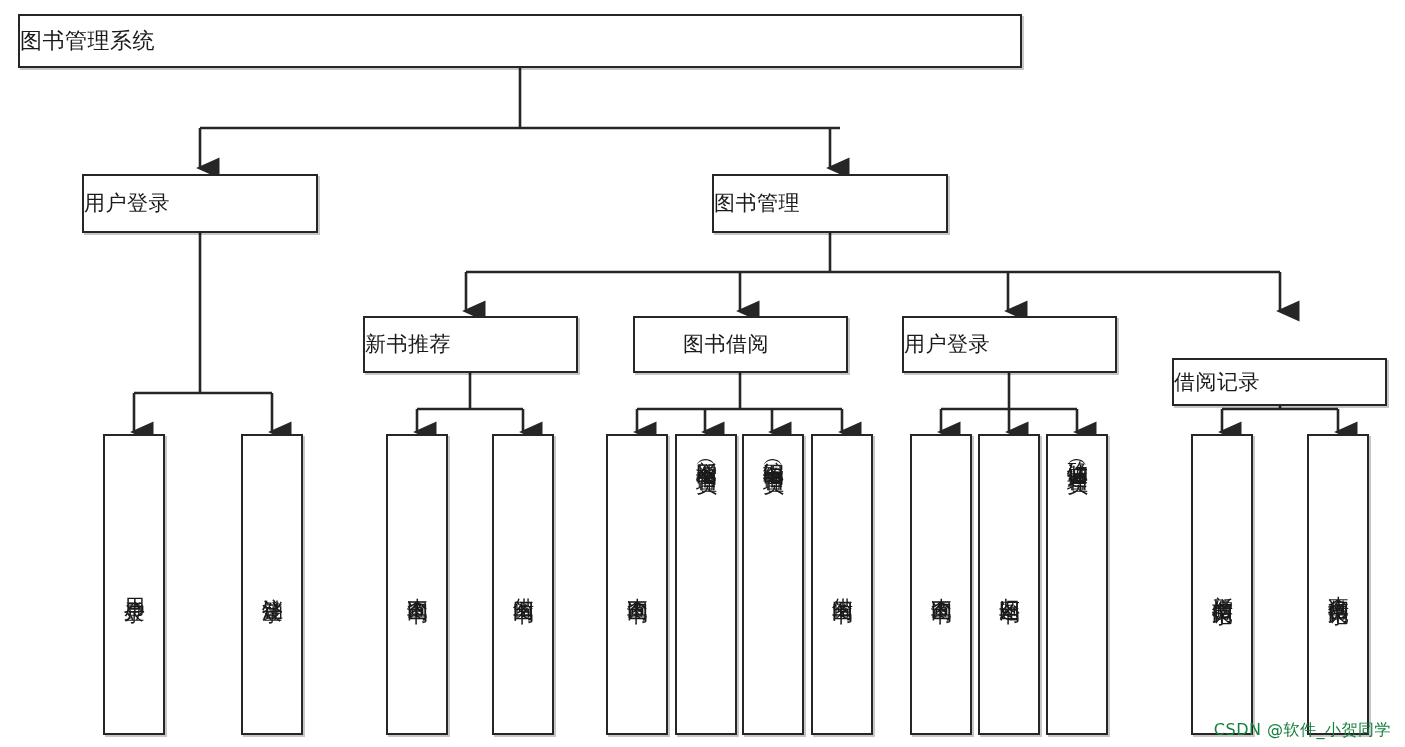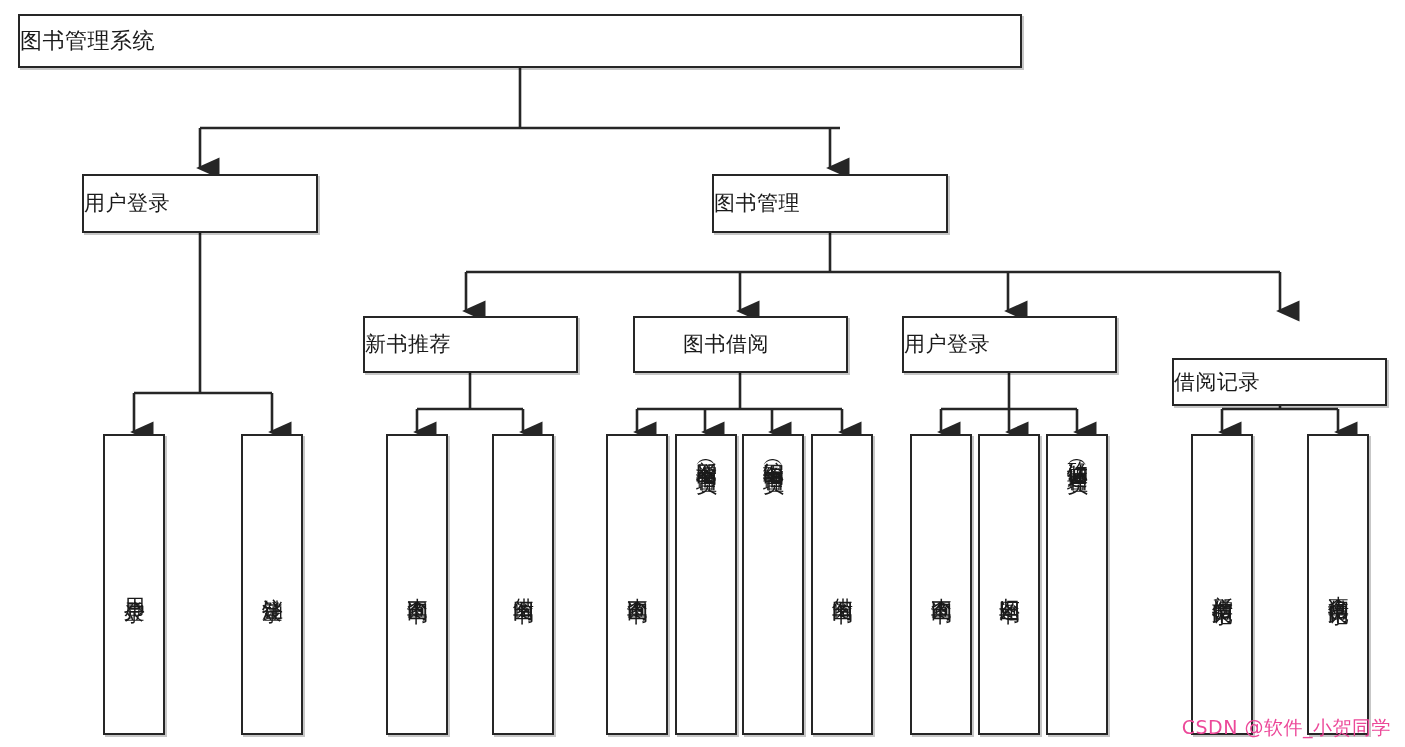--- a/index.html
+++ b/index.html
@@ -55,22 +55,22 @@
     line-height: 1.28;
     letter-spacing: 2px;
     white-space: normal;
     max-height: 292px;
   }
   .node.leaf.align-mid { align-items: center; padding-top: 0; }
   #watermark {
     position: absolute;
     right: 14px;
     bottom: 6px;
-    font-size: 19px;
-    color: #ec4899;
+    font-size: 16px;
+    color: #15803d;
     letter-spacing: 0.5px;
     white-space: nowrap;
     font-family: "DejaVu Sans", "Liberation Sans", sans-serif;
   }
 </style>
 </head>
 <body>
 
 <div id="diagram-root">
 

